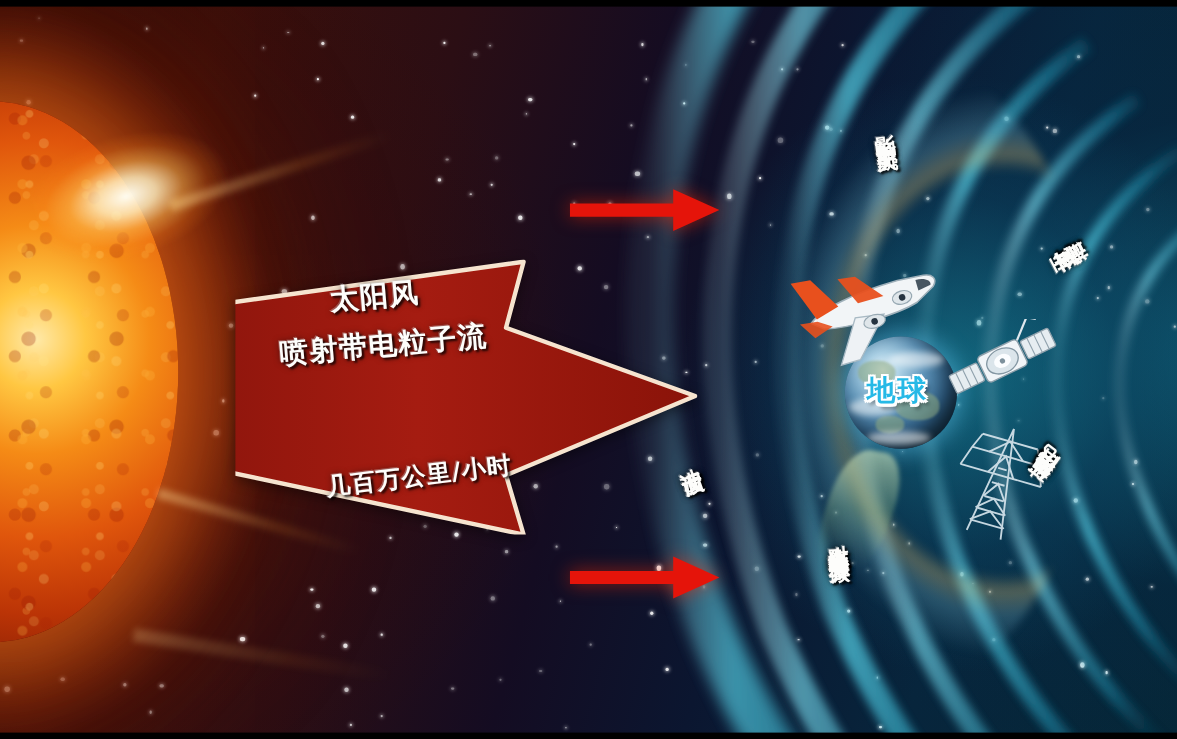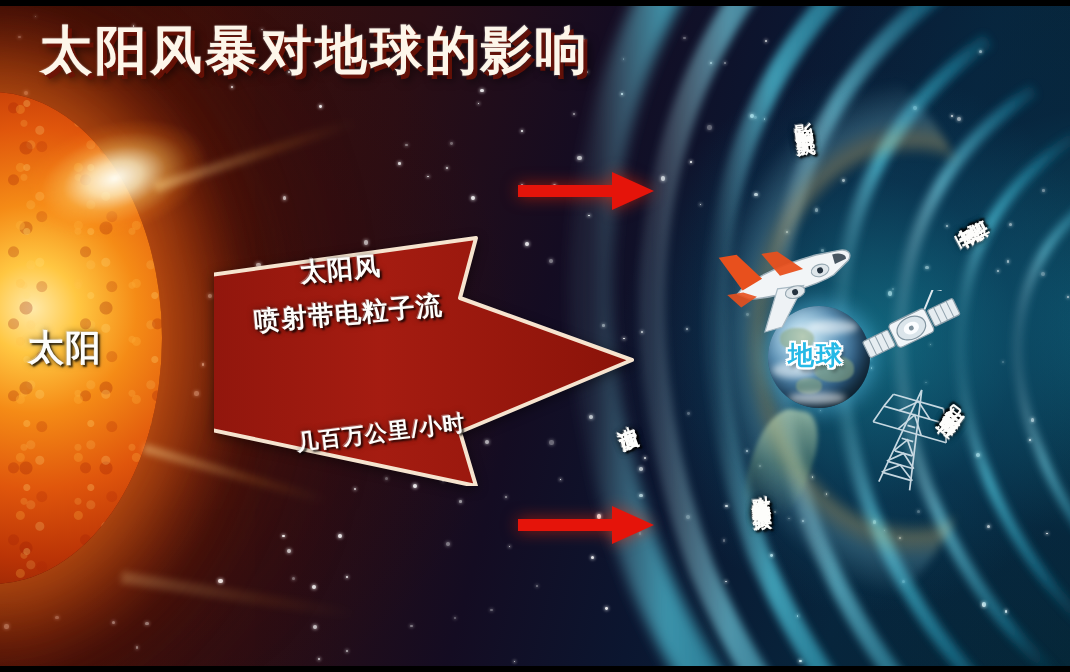--- a/index.html
+++ b/index.html
@@ -517,22 +517,20 @@
         <path d="M14 30 L78 30"></path>
         <path d="M8 48 L84 48"></path>
         <path d="M20 16 L72 16"></path>
         <path d="M30 30 L46 16 L62 30 M34 48 L46 30 L58 48"></path>
         <path d="M14 30 L20 16 M78 30 L72 16 M8 48 L14 30 M84 48 L78 30"></path>
         <path d="M36 70 L46 56 L56 70 M32 82 L46 70 L60 82 M30 94 L46 82 L62 94"></path>
       </g>
     </svg>
   </div>
 
-  <div class="lbl" id="title">太阳风暴对地球的影响</div>
-  <div class="lbl lbl-white" id="sun-label">太阳</div>
   <div class="lbl lbl-white" id="wind-label-1">太阳风</div>
   <div class="lbl lbl-white" id="wind-label-2">喷射带电粒子流</div>
   <div class="lbl lbl-white" id="speed-label">几百万公里/小时</div>
   <div class="lbl lbl-white" id="shock-label">冲击波面</div>
   <div class="lbl lbl-white" id="aero-label">影响航空航天</div>
   <div class="lbl lbl-white" id="satellite-label">干扰卫星通信</div>
   <div class="lbl lbl-white" id="power-label">破坏电网供电</div>
   <div class="lbl lbl-white" id="human-label">对人体影响微乎其微</div>
   <div class="lbl" id="earth-label">地球</div>
 

